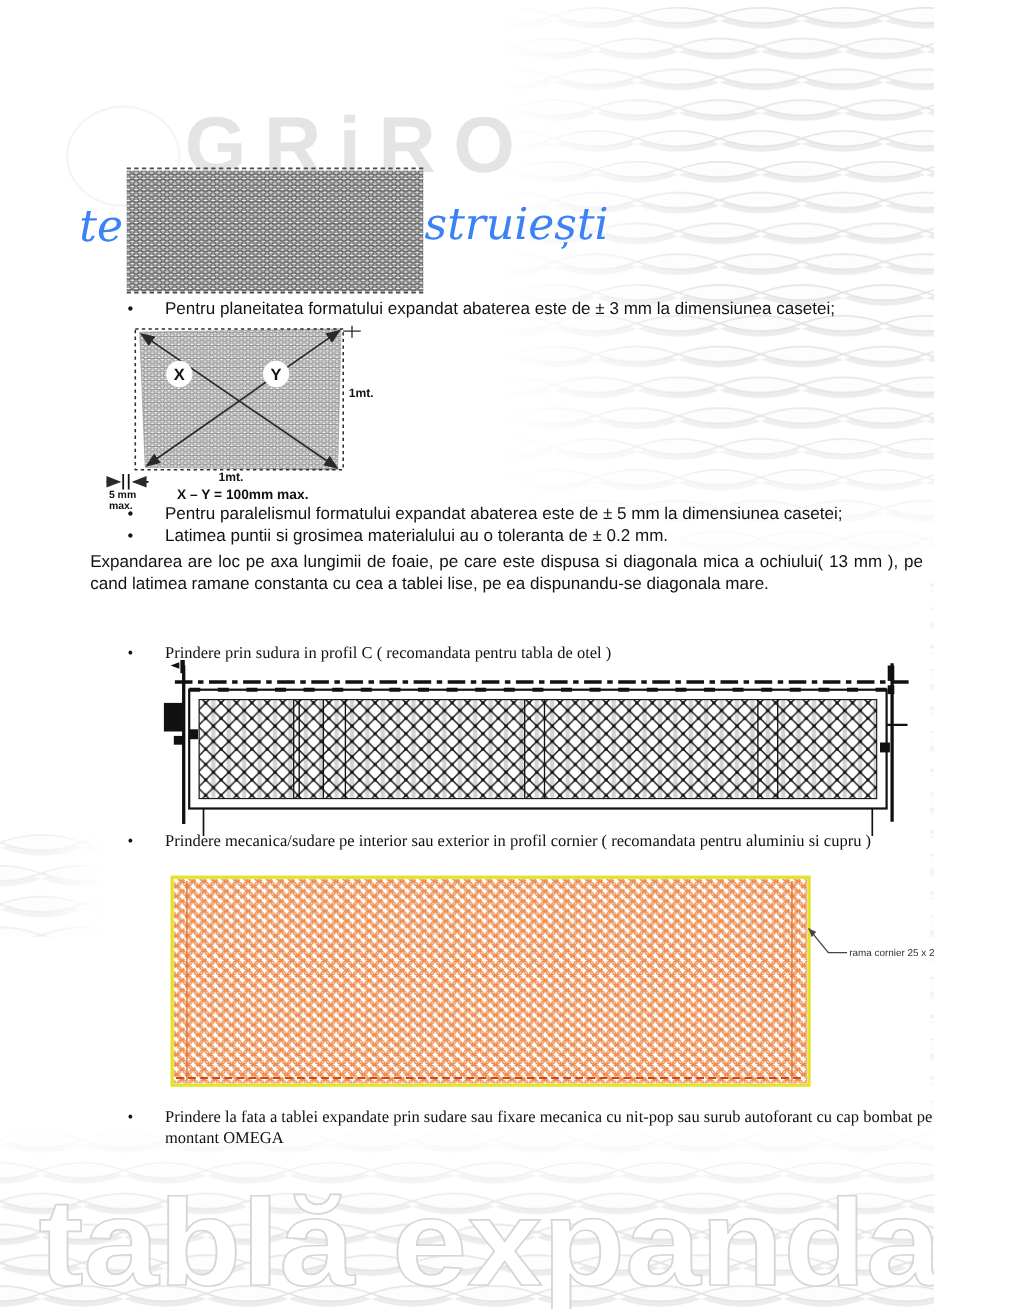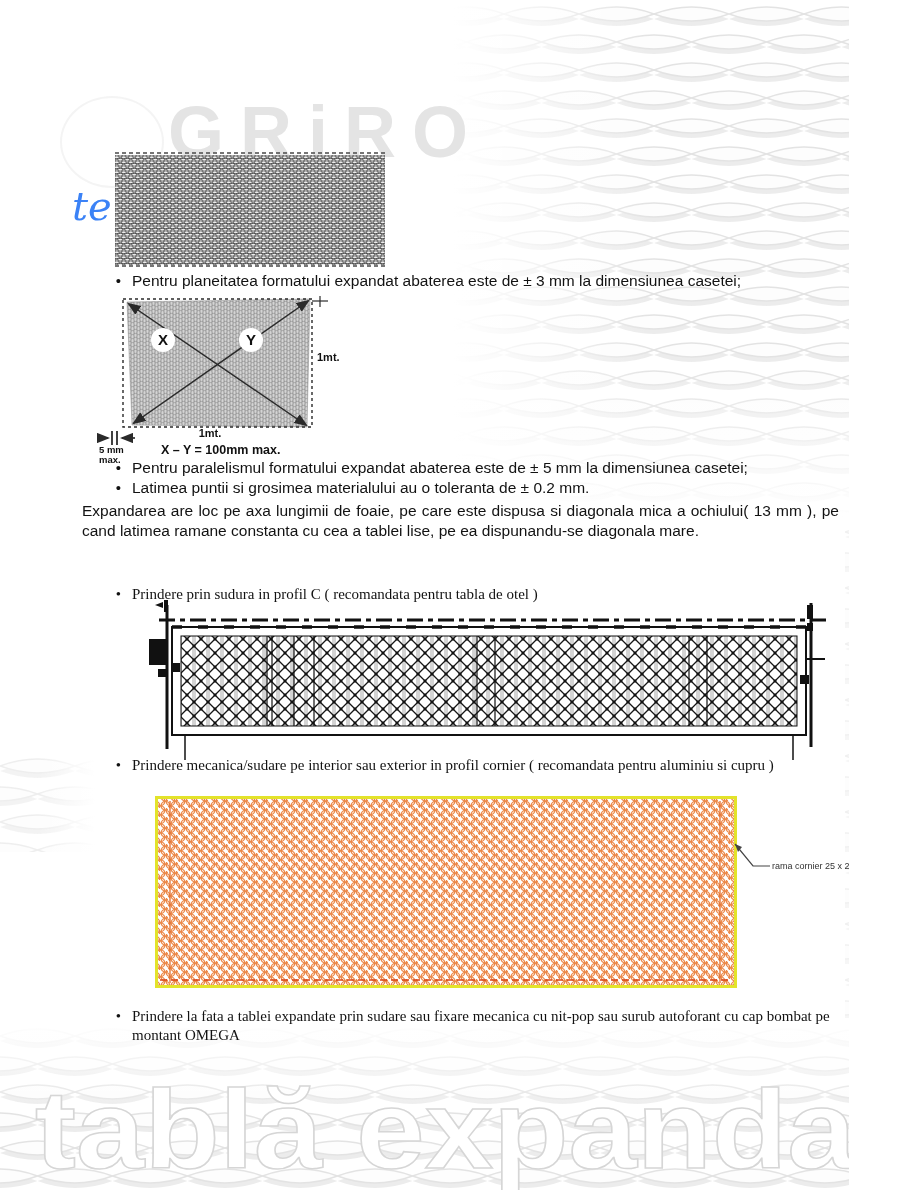--- a/index.html
+++ b/index.html
@@ -8,21 +8,21 @@
   .abs{position:absolute;}
   .bgfade{position:absolute;pointer-events:none;}
   
   .logo{font-weight:bold;font-size:72px;letter-spacing:16px;color:#e4e4e4;line-height:1;
         font-family:"Liberation Sans",sans-serif;}
   .emblem{border:2px solid #f1f1f1;border-radius:50%;opacity:.8;}
   .tagline{font-family:"DejaVu Serif",serif;font-style:italic;font-size:40px;color:#3b82f6;line-height:1;}
   
   .bullet{display:flex;align-items:flex-start;}
   .bullet .dot{width:27px;flex:0 0 27px;text-align:center;font-size:15px;line-height:20px;}
-  .bullet .txt{flex:1;font-size:15.5px;line-height:20px;}
+  .bullet .txt{flex:1;font-size:15.5px;line-height:20px;margin-left:18px;}
   .sans .txt{font-family:"Liberation Sans",sans-serif;}
   .serif .txt,.serif .dot{font-family:"Liberation Serif",serif;font-size:15px;line-height:19px;}
   .para{font-size:15.5px;line-height:20px;text-align:justify;}
   .headb{font-size:15.5px;line-height:20px;font-weight:bold;}
   .framelabel{font-size:9px;color:#333;font-family:"Liberation Sans",sans-serif;white-space:nowrap;}
   .panel{border:3px solid #e3e32a;background:#fff;}
 </style>
 </head>
 <body>
 
@@ -110,20 +110,21 @@
 
   <svg class="abs" style="left:0;top:752px;opacity:.6" width="95" height="100">
     <rect width="95" height="100" fill="url(#lensPat)"></rect>
   </svg>
   <div class="bgfade" style="left:0;top:752px;width:95px;height:100px;
        background:linear-gradient(to right, rgba(255,255,255,0) 40%, #fff 100%);"></div>
 
   <div class="abs emblem" style="left:60px;top:96px;width:100px;height:88px;"></div>
   <div class="abs logo" style="left:168px;top:96px;">GRiRO</div>
   <div class="abs tagline" style="left:72px;top:186px;">te</div>
+  <div class="abs tagline" style="left:386px;top:184px;">struiești</div>
 
   <svg class="abs" style="left:115px;top:151px" width="270" height="117">
     <rect x="0" y="4" width="270" height="110" fill="url(#photoMesh)"></rect>
     <line x1="0" y1="2" x2="270" y2="2" stroke="#4a4a4a" stroke-width="1.6" stroke-dasharray="4 3"></line>
     <line x1="0" y1="115" x2="270" y2="115" stroke="#4a4a4a" stroke-width="1.6" stroke-dasharray="4 3"></line>
   </svg>
 
   <div class="abs bullet sans" style="left:105px;top:271px;width:745px;">
     <span class="dot">•</span>
     <span class="txt">Pentru planeitatea formatului expandat abaterea este de ± 3 mm la dimensiunea casetei;</span>

